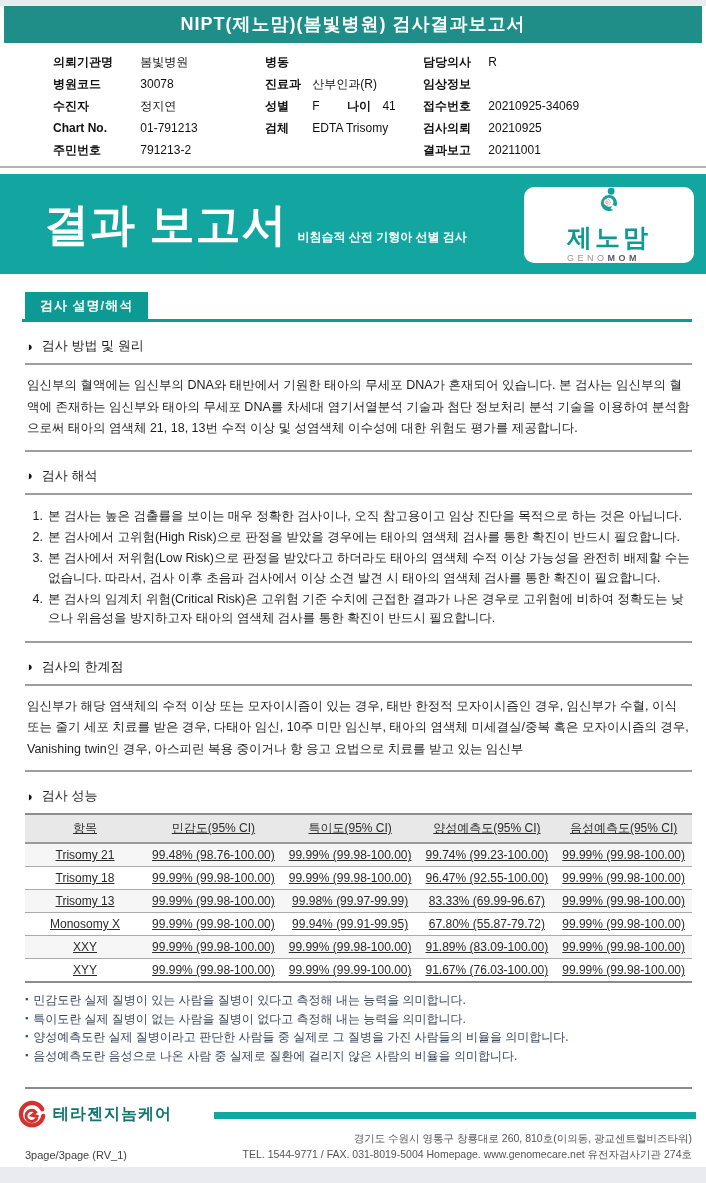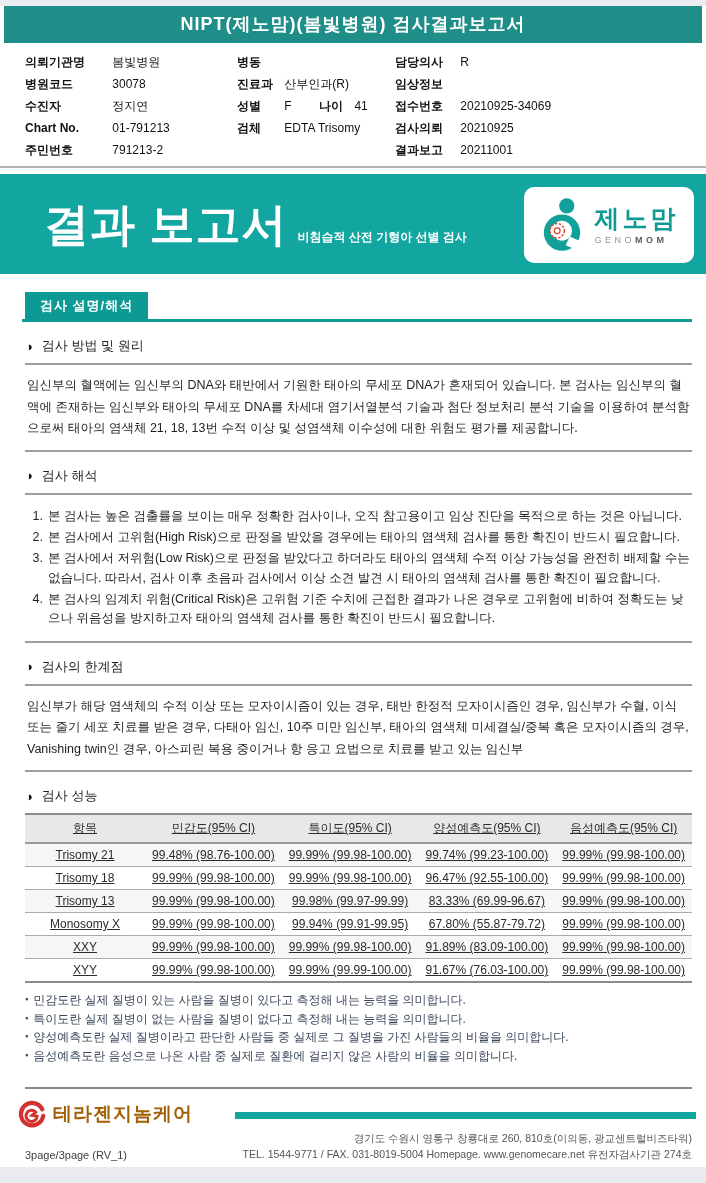--- a/index.html
+++ b/index.html
@@ -14,21 +14,21 @@
     position:absolute; top:6px; left:0; right:0; bottom:16px;
     background:#ffffff;
   }
   
   .title-bar {
     margin:0 4px; height:37px; background:#1f8e88;
     color:#fff; font-size:18px; font-weight:bold;
     text-align:center; line-height:37px; letter-spacing:1px;
   }
   
-  .info { display:flex; padding:8px 0 0 25px; }
+  .info { display:flex; padding:8px 0 0 25px;margin-left:28px; }
   .info-col1 { width:212px; }
   .info-col2 { width:158px; }
   .info-col3 { flex:1; }
   .info-row { height:22px; line-height:22px; font-size:12px; color:#111; white-space:nowrap; }
   .info-row .lbl { font-weight:bold; display:inline-block; }
   .info-col1 .lbl { width:84px; }
   .info-col2 .lbl { width:44px; }
   .info-col3 .lbl { width:62px; }
   .info-row .lbl2 { font-weight:bold; margin-left:24px; margin-right:8px; }
   .divider { margin-top:5px; border-top:2px solid #b3b3b3; }
@@ -41,21 +41,21 @@
     color:#fff; font-size:45px; font-weight:800; margin-left:44px;
     letter-spacing:1px; line-height:1;
   }
   .banner-subtitle {
     color:#fff; font-size:12px; font-weight:bold; margin-left:10px;
     align-self:center; margin-top:26px;
   }
   .logo-box {
     position:absolute; right:12px; top:13px; width:170px; height:76px;
     background:#fff; border-radius:10px;
-    display:flex; align-items:center; justify-content:center; gap:11px;
+    display:flex; align-items:center; justify-content:center; gap:11px;flex-direction:column;
   }
   .logo-text-wrap { text-align:left; }
   .logo-main { color:#0d9a94; font-size:25px; font-weight:bold; letter-spacing:3px; line-height:1.1; }
   .logo-sub { color:#8f979e; font-size:9px; letter-spacing:3.5px; margin-top:2px; }
   .logo-sub b { color:#51606b; }
   
   .section-tab-wrap { margin:18px 14px 0 22px; border-bottom:3px solid #0d9a94; }
   .section-tab {
     display:inline-block; margin-left:3px; background:#0d9a94; color:#fff;
     font-weight:bold; font-size:13px; padding:5px 15px 4px 15px; letter-spacing:1px;
@@ -91,21 +91,21 @@
   .perf-table tbody tr:nth-child(odd) { background:#f6f6f6; }
   .perf-table .c0 { width:18%; }
   
   .footnotes { margin:8px 14px 0 25px; font-size:12px; color:#3a465c; line-height:1.55; }
   .footnotes .fn { display:flex; }
   .footnotes .bullet { font-size:9px; margin-right:5px; margin-top:2px; }
   
   .footer { position:absolute; left:0; right:0; bottom:0; height:80px; }
   .footer-rule { margin:0 14px 0 25px; border-top:2px solid #8a8a8a; }
   .footer-brand-row { display:flex; align-items:center; margin:11px 10px 0 18px; }
-  .company-name { font-size:19px; font-weight:bold; color:#a16207; margin-left:7px; letter-spacing:1px; }
+  .company-name { font-size:16px; font-weight:bold; color:#0f766e; margin-left:7px; letter-spacing:1px; }
   .teal-bar { flex:1; height:7px; background:#12a6a0; margin-left:42px; margin-top:2px; }
   .footer-bottom { display:flex; justify-content:space-between; align-items:flex-end; margin:2px 14px 0 25px; }
   .page-indicator { font-size:11px; color:#3f3f3f; padding-bottom:2px; }
   .addr { text-align:right; font-size:10.5px; color:#555; line-height:1.55; }
 </style>
 </head>
 <body>
 
 <div class="page">
 

